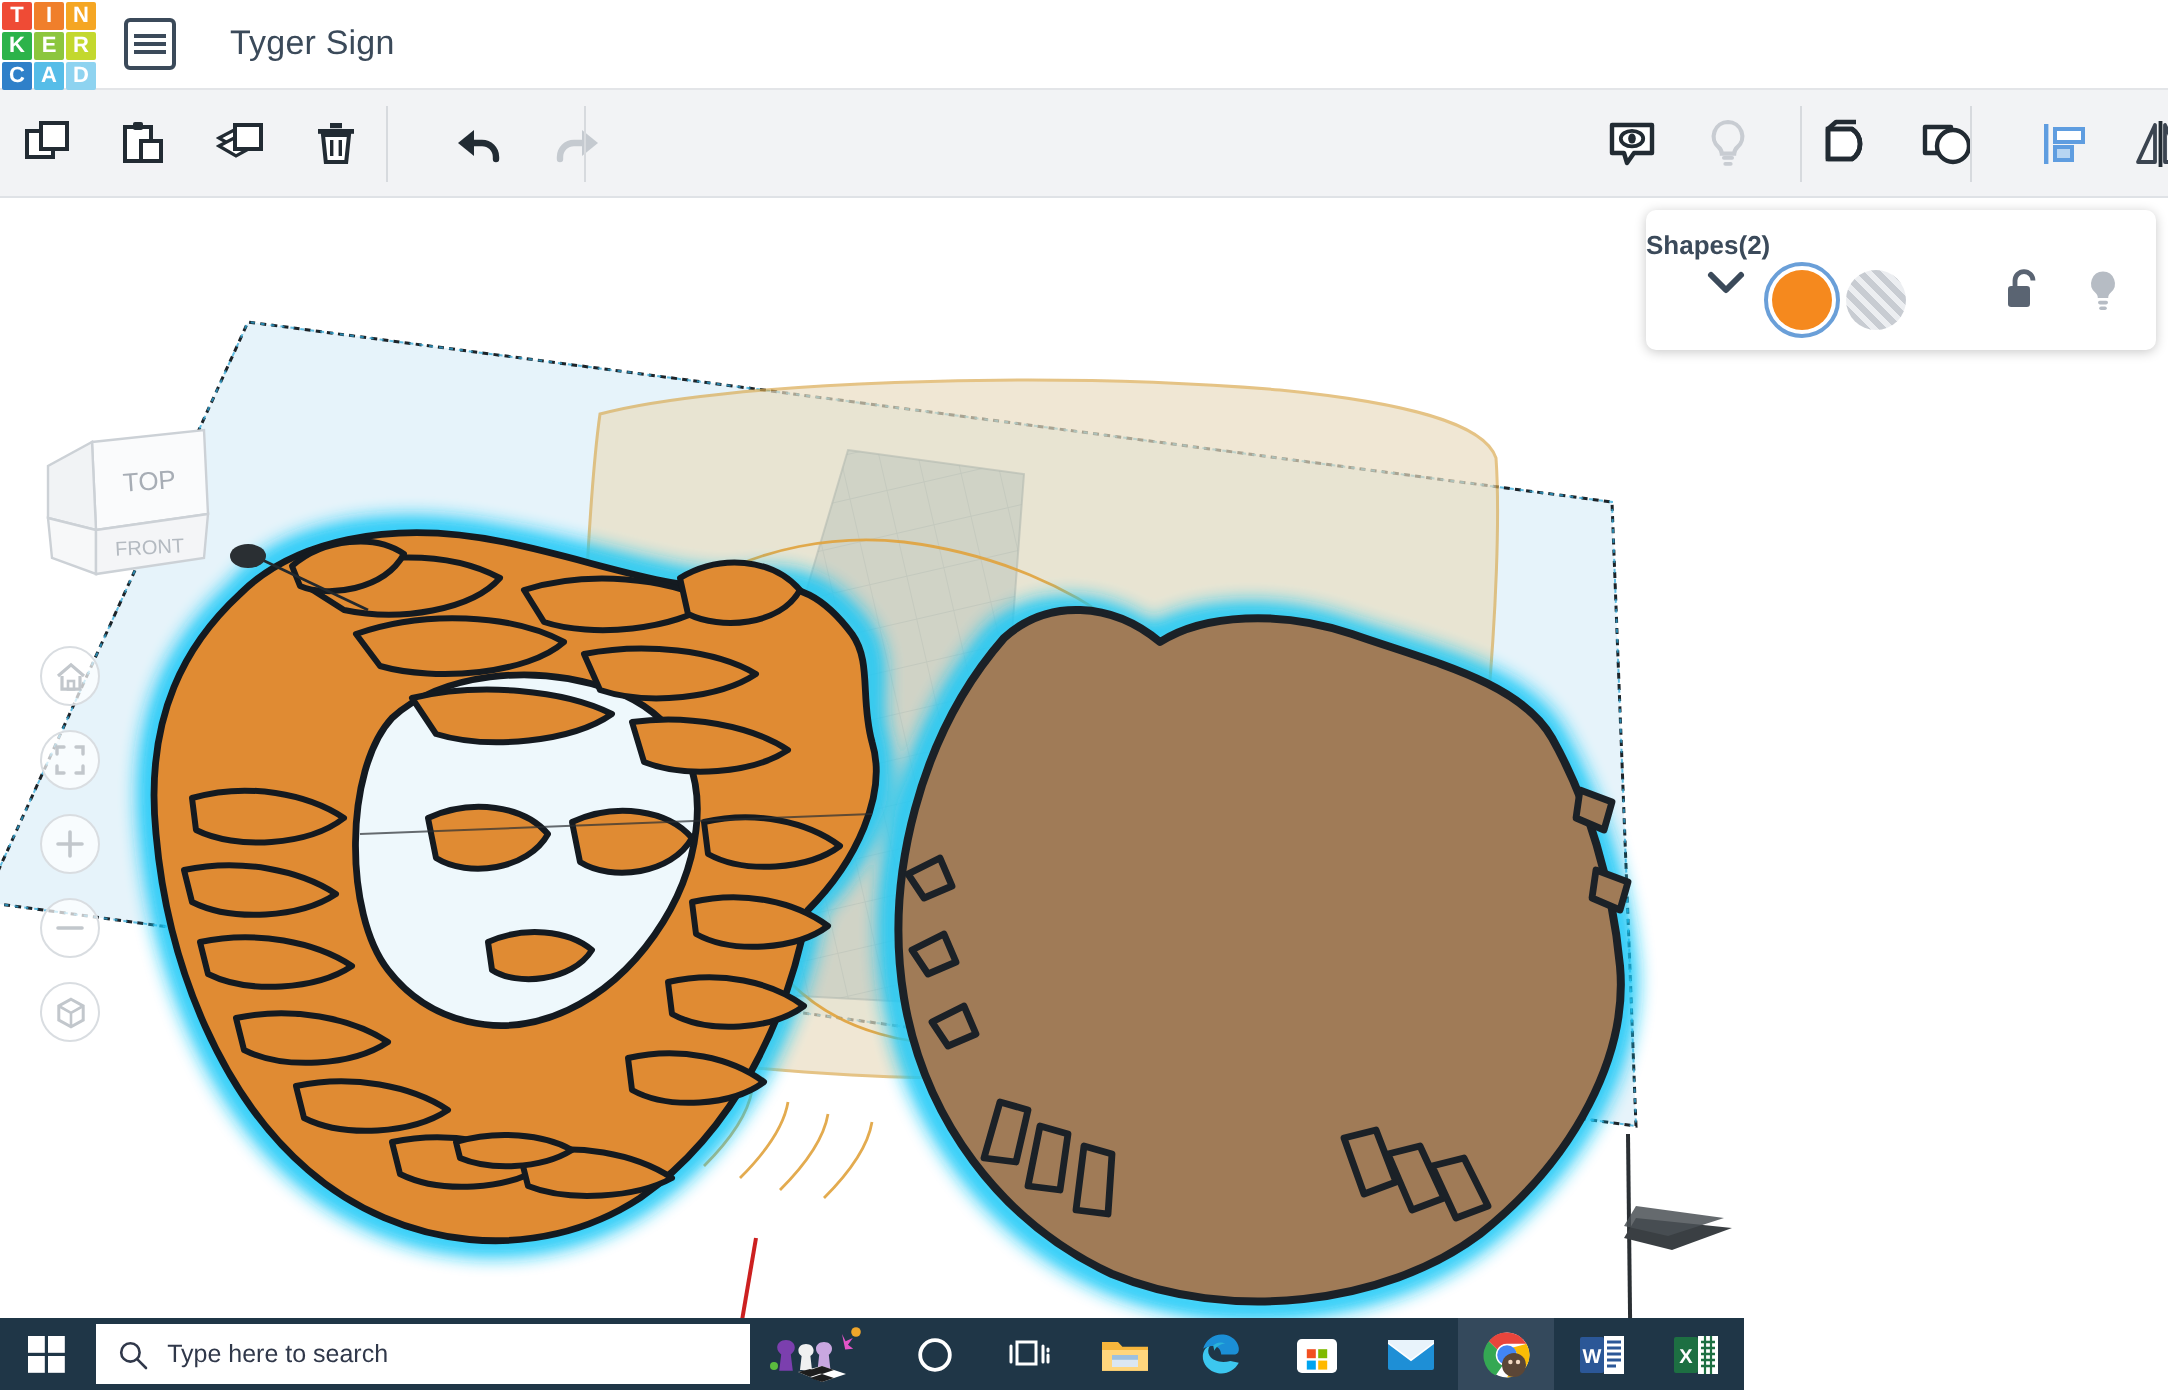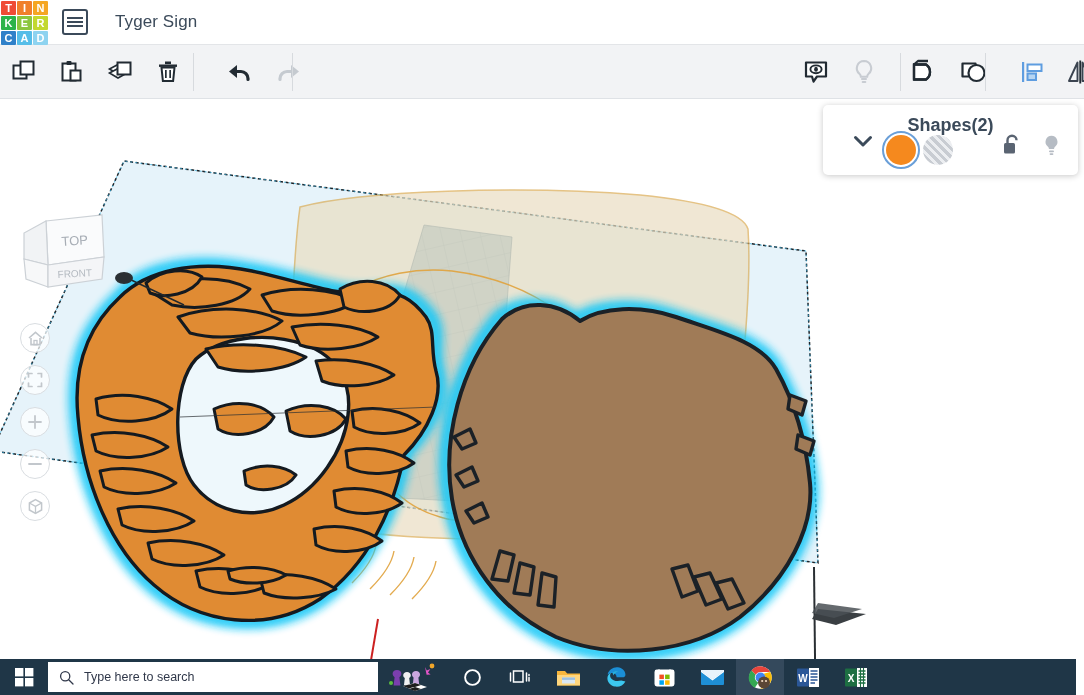--- a/index.html
+++ b/index.html
@@ -86,39 +86,39 @@
   }
 
   
   .shapes-panel {
     position: absolute; left: 823px; top: 105px; width: 255px; height: 70px;
     background: #ffffff; border-radius: 5px;
     box-shadow: 0 1px 6px rgba(0,0,0,0.22);
     z-index: 30;
   }
   .shapes-title {
-    position: absolute; left: 0; top: 10px; width: 255px; text-align: center;
-    font-size: 18px; font-weight: bold; color: #3b4a5a;
+    position: absolute; left: 0; top: 10px; width: 255px; text-align: left;
+    font-size: 13px; font-weight: bold; color: #3b4a5a;
   }
   .chev { position: absolute; left: 30px; top: 30px; cursor: pointer; }
   .swatch-wrap { position: absolute; left: 63px; top: 30px; display: flex; gap: 7px; }
   .swatch {
     width: 30px; height: 30px; border-radius: 50%; cursor: pointer;
   }
   .swatch.sel { outline: 2px solid #6a9fd8; outline-offset: 2px; }
   .sw-orange { background: #f5891e; }
   .sw-hatch {
     background: repeating-linear-gradient(45deg, #c8ccd2 0 3px, #eceef1 3px 6px);
   }
   .panel-icons { position: absolute; right: 17px; top: 29px; display: flex; gap: 20px; }
   .picon { cursor: pointer; }
 
   
   .taskbar {
-    position: absolute; left: 0; top: 659px; width: 1076px; height: 36px;
+    position: absolute; left: 0; top: 659px; width: 872px; height: 36px;
     background: #1f3647; display: flex; align-items: center;
   }
   .start-btn {
     width: 48px; height: 36px; display: flex; align-items: center;
     justify-content: center; cursor: pointer;
   }
   .search-box {
     width: 330px; height: 30px; background: #ffffff; margin-left: 0;
     display: flex; align-items: center; padding-left: 11px; cursor: text;
   }

